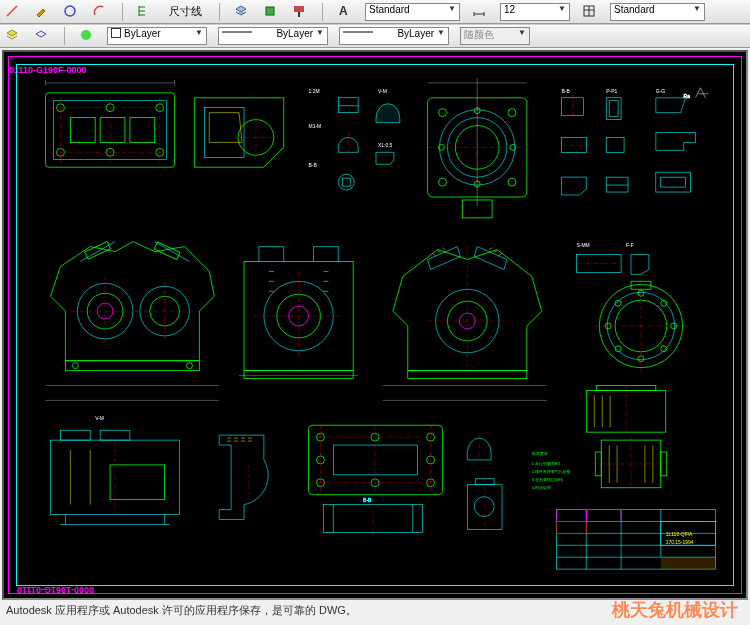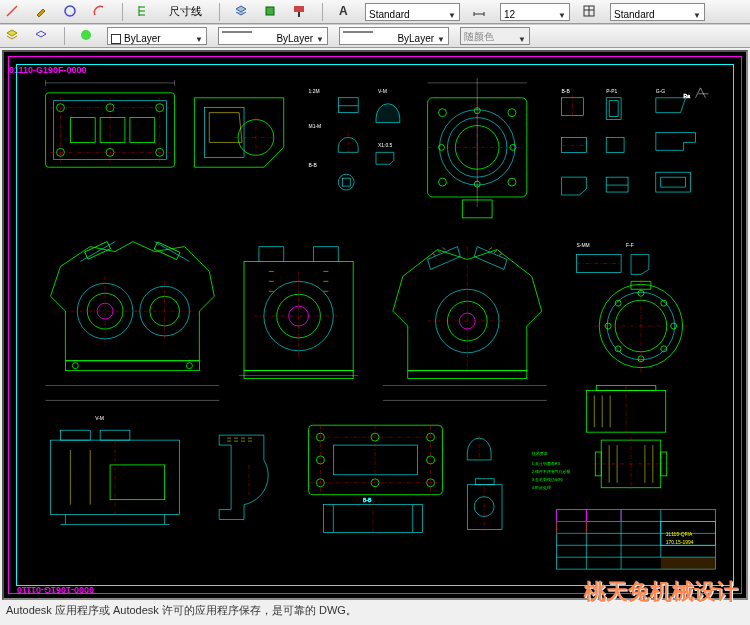--- a/index.html
+++ b/index.html
@@ -1,42 +1,42 @@
 <!DOCTYPE html>
 <html><head>
 <meta charset="utf-8">
 <style>
 *{margin:0;padding:0;box-sizing:border-box}
 body{width:750px;height:625px;background:#f0f0f0;font-family:"Microsoft YaHei",sans-serif;font-size:11px;overflow:hidden;position:relative}
 .toolbar{height:24px;background:linear-gradient(#f8f8f8,#e0e0e0);border-bottom:1px solid #999;display:flex;align-items:center;padding:9px 4px;gap:11px}
 .toolbar2{border-top:1px solid #ccc}
 .tbtn{width:18px;height:18px;display:flex;align-items:center;justify-content:center;cursor:pointer;border:1px solid transparent}
 .sep{width:1px;height:18px;background:#aaa;margin:0 2px}
-.dropdown{height:18px;background:#fff;border:1px solid #888;display:flex;align-items:flex-end;padding:0 3px;font-size:10px;gap:3px;min-width:70px}
+.dropdown{height:18px;background:#fff;border:1px solid #888;display:flex;align-items:flex-start;padding:0 3px;font-size:10px;gap:3px;min-width:70px}
 .dropdown .arrow{margin-left:auto;font-size:8px;color:#333}
 .canvas-area{position:relative;width:746px;height:550px;background:#000;border:2px solid #888;border-top-color:#555;border-left-color:#555;margin:2px}
 .border-frame{position:absolute;inset:4px;border:1px solid #f0f}
 .inner-frame{position:absolute;inset:12px;border:1px solid #0ff}
 .dwg-label{position:absolute;top:8px;left:0;color:#f0f;font-size:9px;font-weight:bold;transform:none}
 .dwg-label-b{position:absolute;bottom:-2px;left:8px;color:#f0f;font-size:9px;font-weight:bold;transform:rotate(180deg)}
 .drawing{position:absolute;inset:16px}
 svg{width:100%;height:100%}
 .g{stroke:#0f0;fill:none;stroke-width:0.8}
 .c{stroke:#0ff;fill:none;stroke-width:0.6}
 .m{stroke:#f0f;fill:none;stroke-width:0.8}
 .y{stroke:#ff0;fill:none;stroke-width:0.5}
 .r{stroke:#f00;fill:none;stroke-width:0.6}
 .w{stroke:#fff;fill:none;stroke-width:0.5}
 .dim{stroke:#fff;fill:none;stroke-width:0.3}
 .ctr{stroke:#f00;fill:none;stroke-width:0.4;stroke-dasharray:4,2,1,2}
 .txt{fill:#fff;font-size:5px;font-family:Arial}
 .txt-y{fill:#ff0;font-size:5px}
 .txt-g{fill:#0f0;font-size:4px}
 .statusbar{position:absolute;bottom:0;left:0;right:0;height:22px;background:#f0f0f0;display:flex;align-items:flex-start;padding:0 6px;font-size:11px;color:#333}
-.watermark{position:absolute;bottom:18px;right:12px;font-size:22px;font-weight:bold;color:#ff8855;font-family:Liberation Serif, serif;text-shadow:1px 1px 0 #fff}
+.watermark{position:absolute;bottom:3px;right:12px;font-size:18px;font-weight:bold;color:#ff8855;font-family:Liberation Serif, serif;text-shadow:1px 1px 0 #fff}
 .layer-swatch{width:10px;height:10px;background:#fff;border:1px solid #333;display:inline-block}
 </style>
 </head>
 <body>
 
 <div class="toolbar">
   <div class="tbtn">
       <svg width="14" height="14">
         <path d="M2,12 L12,2" stroke="#d44" stroke-width="1.5"></path>
       </svg>

